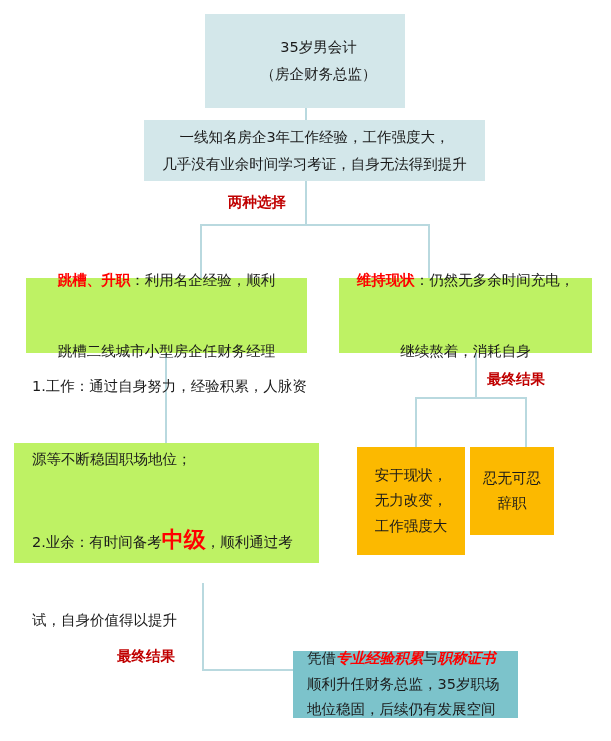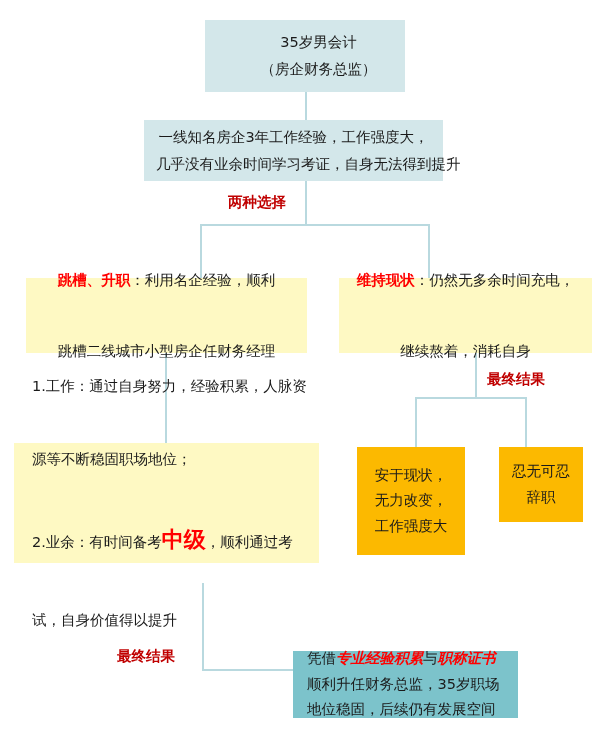--- a/index.html
+++ b/index.html
@@ -24,21 +24,21 @@
     flex-direction: column;
     justify-content: center;
     color: #1a1a1a;
     font-size: 14.5px;
     line-height: 1.85;
   }
   .box-teal-light {
     background: #d3e7ea;
   }
   .box-teal-pale {
-    background: #fef9c3;
+    background: #bef264;
     gap: 44px;
   }
   .box-teal-strong {
     background: #7cc3cb;
   }
   .box-orange {
     background: #fcb900;
   }
   .ctr { text-align: center; }
   .lft { text-align: left; }
@@ -91,26 +91,26 @@
   <div class="line line-v" style="left:165px; top:353px; height:90px;"></div>
 
   <div class="line line-v" style="left:475px; top:353px; height:45px;"></div>
   <div class="line line-h" style="left:415px; top:397px; width:111px;"></div>
   <div class="line line-v" style="left:415px; top:397px; height:50px;"></div>
   <div class="line line-v" style="left:525px; top:397px; height:50px;"></div>
 
   <div class="line line-v" style="left:202px; top:583px; height:87px;"></div>
   <div class="line line-h" style="left:202px; top:669px; width:92px;"></div>
 
-  <div class="box box-teal-light ctr pad" style="left:205px; top:20px; width:200px; height:72px;padding-left:39px;">
+  <div class="box box-teal-light ctr pad" style="left:205px; top:14px; width:200px; height:94px;padding-left:39px;">
     <span class="row">35岁男会计</span>
     <span class="row">（房企财务总监）</span>
   </div>
 
-  <div class="box box-teal-light ctr pad" style="left:144px; top:120px; width:299px; height:61px;">
+  <div class="box box-teal-light ctr pad" style="left:144px; top:120px; width:341px; height:61px;">
     <span class="row">一线知名房企3年工作经验，工作强度大，</span>
     <span class="row">几乎没有业余时间学习考证，自身无法得到提升</span>
   </div>
 
   <div class="lbl" style="left:228px; top:193px;">两种选择</div>
 
   <div class="box box-teal-pale ctr pad" style="left:26px; top:278px; width:281px; height:75px;">
     <span class="row"><span class="em-red">跳槽、升职</span><span>：</span><span>利用名企经验，顺利</span></span>
     <span class="row">跳槽二线城市小型房企任财务经理</span>
   </div>
@@ -128,21 +128,21 @@
     <span class="rowwrap"><span>2.业余：有时间备考</span><span class="em-big">中级</span><span>，顺利通过考</span></span>
     <span class="rowwrap">试，自身价值得以提升</span>
   </div>
 
   <div class="box box-orange ctr pad" style="left:357px; top:447px; width:108px; height:108px; line-height:1.75;">
     <span class="row">安于现状，</span>
     <span class="row">无力改变，</span>
     <span class="row">工作强度大</span>
   </div>
 
-  <div class="box box-orange ctr pad" style="left:499px; top:447px; width:84px; height:75px; line-height:1.75;">
+  <div class="box box-orange ctr pad" style="left:470px; top:447px; width:84px; height:88px; line-height:1.75;">
     <span class="row">忍无可忍</span>
     <span class="row">辞职</span>
   </div>
 
   <div class="lbl" style="left:117px; top:647px;">最终结果</div>
 
   <div class="box box-teal-strong lft pad" style="left:293px; top:651px; width:225px; height:67px; line-height:1.75; padding-left:14px;">
     <span class="rowwrap"><span>凭借</span><span class="em-red-ital">专业经验积累</span><span>与</span><span class="em-red-ital">职称证书</span></span>
     <span class="rowwrap">顺利升任财务总监，35岁职场</span>
     <span class="rowwrap">地位稳固，后续仍有发展空间</span>

